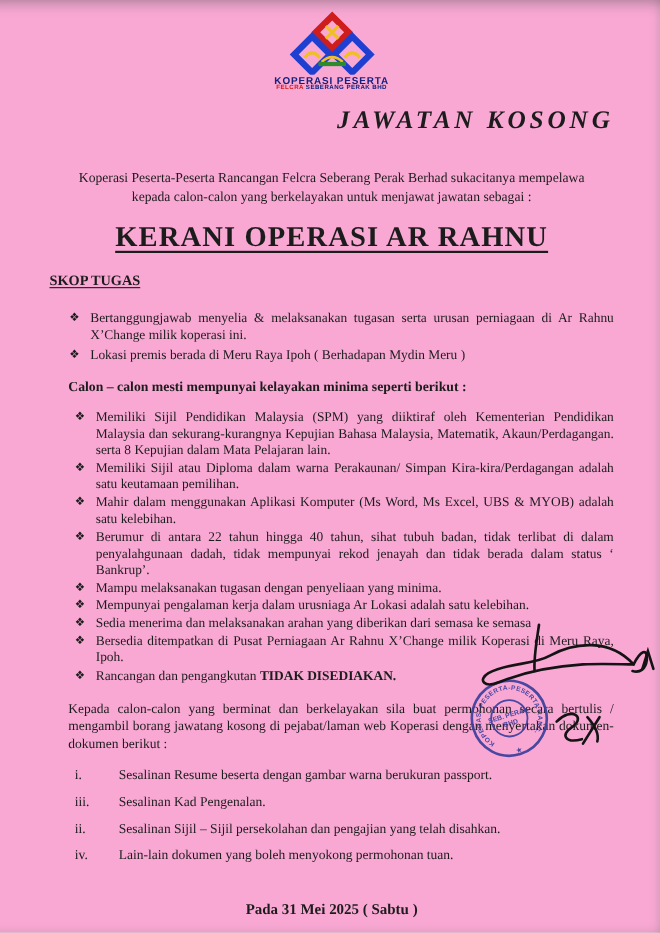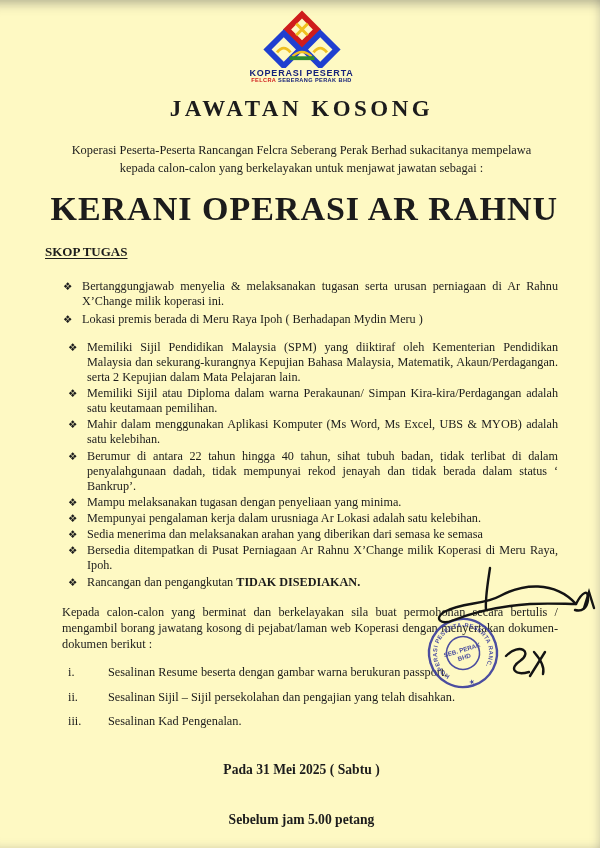--- a/index.html
+++ b/index.html
@@ -1,20 +1,20 @@
 <!DOCTYPE html>
 <html><head>
 <meta charset="utf-8">
 <style>
   html,body { margin:0; padding:0; background:#e8e8e6; }
   .page {
     position:relative;
     width:600px; height:848px;
     margin:0 auto;
-    background:#fef9c3;
+    background:#f9a8d4;
     box-sizing:border-box;
     padding:8px 42px 0 45px;
     font-family:"Liberation Serif", serif;
     color:#1c1c1c;
     overflow:hidden;
     box-shadow: inset 0 16px 12px -13px rgba(80,80,80,.45),
                 inset -9px 0 8px -8px rgba(120,120,120,.35),
                 inset 0 -10px 9px -9px rgba(120,120,120,.25);
   }
   
@@ -23,31 +23,31 @@
   .logo-title {
     font-family:"Liberation Sans", sans-serif;
     font-size:9px; font-weight:bold; letter-spacing:.8px; color:#15217a;
   }
   .logo-sub {
     font-family:"Liberation Sans", sans-serif;
     font-size:5.6px; font-weight:bold; letter-spacing:.4px; color:#15217a;
   }
   .logo-sub .red { color:#cf1c1c; }
   h1.doc-title {
+    margin:12px 0 0; text-align:right;
+    font-size:23px; font-weight:bold; letter-spacing:3.5px;font-style:italic;
+  }
+  p.intro {
+    margin:31px 10px 0; text-align:center;
+    font-size:12.4px; line-height:1.45;
+  }
+  h2.position {
     margin:12px 0 0; text-align:center;
-    font-size:23px; font-weight:bold; letter-spacing:3.5px;
-  }
-  p.intro {
-    margin:20px 10px 0; text-align:center;
-    font-size:12.4px; line-height:1.45;
-  }
-  h2.position {
-    margin:12px 0 0; text-align:right;
-    font-size:34px; font-weight:bold; letter-spacing:1px;
-    text-underline-offset:4px;
+    font-size:26px; font-weight:bold; letter-spacing:1px;
+    text-decoration:underline; text-underline-offset:4px;
   }
   
   .skop-head {
     margin:16px 0 19px;
     font-size:13px; font-weight:bold;
     text-decoration:underline; text-underline-offset:2px;
   }
   .bullet-list { margin:0 0 0 18px; }
   .bullet-item {
     display:grid; grid-template-columns:19px 1fr;
@@ -124,24 +124,25 @@
     <div class="bullet-item">
       <span class="marker">❖</span>
       <span>Bertanggungjawab menyelia &amp; melaksanakan tugasan serta urusan perniagaan di Ar Rahnu X’Change milik koperasi ini.</span>
     </div>
     <div class="bullet-item">
       <span class="marker">❖</span>
       <span>Lokasi premis berada di Meru Raya Ipoh ( Berhadapan Mydin Meru )</span>
     </div>
   </div>
 
+  <div class="calon-head">Calon – calon mesti mempunyai kelayakan minima seperti berikut :</div>
   <div class="bullet-list k-list">
     <div class="bullet-item">
       <span class="marker">❖</span>
-      <span><span>Memiliki Sijil Pendidikan Malaysia (SPM) yang diiktiraf oleh Kementerian Pendidikan Malaysia dan sekurang-kurangnya Kepujian Bahasa Malaysia, Matematik,  Akaun/Perdagangan. serta 2 Kepujian dalam Mata Pelajaran lain.</span><b></b></span>
+      <span><span>Memiliki Sijil Pendidikan Malaysia (SPM) yang diiktiraf oleh Kementerian Pendidikan Malaysia dan sekurang-kurangnya Kepujian Bahasa Malaysia, Matematik,  Akaun/Perdagangan. serta 8 Kepujian dalam Mata Pelajaran lain.</span><b></b></span>
     </div>
     <div class="bullet-item">
       <span class="marker">❖</span>
       <span><span>Memiliki Sijil atau Diploma dalam warna Perakaunan/ Simpan Kira-kira/Perdagangan adalah satu keutamaan pemilihan.</span><b></b></span>
     </div>
     <div class="bullet-item">
       <span class="marker">❖</span>
       <span><span>Mahir dalam menggunakan Aplikasi Komputer (Ms Word, Ms Excel, UBS &amp; MYOB) adalah satu kelebihan.</span><b></b></span>
     </div>
     <div class="bullet-item">
@@ -171,26 +172,30 @@
   </div>
 
   <p class="apply-intro">Kepada calon-calon yang berminat dan berkelayakan sila buat permohonan secara bertulis / mengambil borang jawatang kosong di pejabat/laman web Koperasi dengan menyertakan dokumen-dokumen berikut :</p>
 
   <div class="doc-list">
     <div class="doc-item">
       <span>i.</span>
       <span>Sesalinan Resume beserta dengan gambar warna berukuran passport.</span>
     </div>
     <div class="doc-item">
+      <span>iii.</span>
+      <span>Sesalinan Kad Pengenalan.</span>
+    </div>
+    <div class="doc-item">
       <span>ii.</span>
       <span>Sesalinan Sijil – Sijil persekolahan dan pengajian yang telah disahkan.</span>
     </div>
     <div class="doc-item">
-      <span>iii.</span>
-      <span>Sesalinan Kad Pengenalan.</span>
+      <span>iv.</span>
+      <span>Lain-lain dokumen yang boleh menyokong permohonan tuan.</span>
     </div>
   </div>
 
   <div class="footer-block">
     <div class="fline">Pada 31 Mei 2025 ( Sabtu )</div>
     <div class="fline">Sebelum jam 5.00 petang</div>
     <div class="fline">FELCRA SEBERANG PERAK BERHAD</div>
     <div class="fline">LEBUH PADUKA FELCRA BANDAR SEBERANG PERAK</div>
 
   </div>

